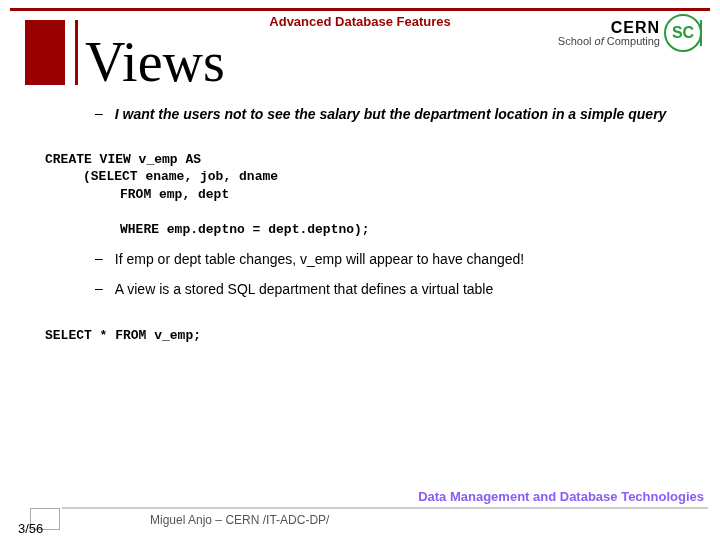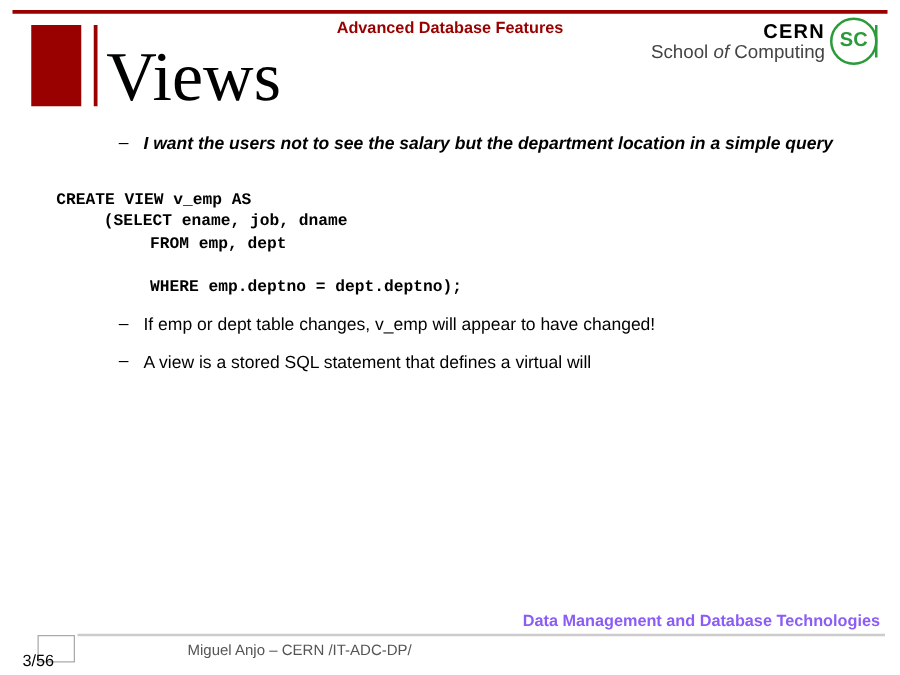--- a/index.html
+++ b/index.html
@@ -58,21 +58,21 @@
     text-align: right;
     line-height: 1;
   }
   .logo-cern {
     font-size: 16px;
     font-weight: bold;
     color: #000;
     letter-spacing: 1px;
   }
   .logo-school {
-    font-size: 15px;
+    font-size: 11px;
     color: #444;
   }
   .logo-school em { font-style: italic; }
   .logo-circle {
     width: 38px;
     height: 38px;
     border: 2px solid #2a9a3a;
     border-radius: 50%;
     display: flex;
     align-items: center;
@@ -222,23 +222,26 @@
 
 <span class="code-indent2">WHERE emp.deptno = dept.deptno);</span>
 </div>
 
   <div class="bullet-row">
     <span class="bullet-dash">–</span>
     <span class="bullet-text">If emp or dept table changes, v_emp will appear to have changed!</span>
   </div>
   <div class="bullet-row">
     <span class="bullet-dash">–</span>
-    <span class="bullet-text">A view is a stored SQL statement that defines a virtual will</span>
-  </div>
-
+    <span class="bullet-text">A view is a stored SQL department that defines a virtual table</span>
+  </div>
+
+  <div class="code-block">
+<span>SELECT * FROM v_emp;</span>
+</div>
 </div>
 
 <div class="footer">
   <div class="footer-box"></div>
   <div class="footer-line"></div>
   <div class="page-num">3/56</div>
   <div class="footer-author">Miguel Anjo – CERN /IT-ADC-DP/</div>
   <div class="footer-right">Data Management and Database Technologies</div>
 </div>
 

